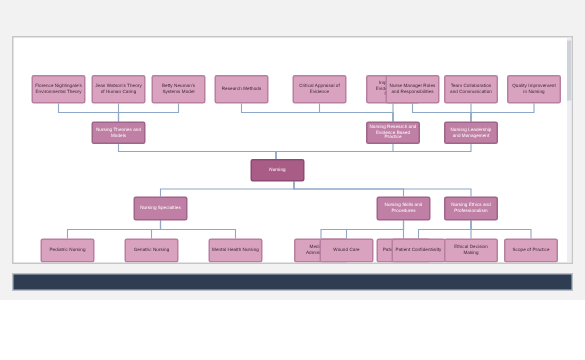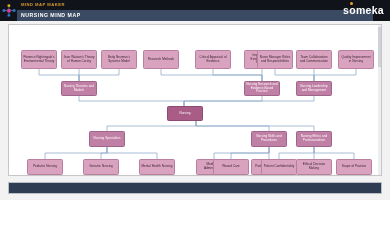--- a/index.html
+++ b/index.html
@@ -45,37 +45,20 @@
     color:#3a2230;letter-spacing:.05px;}
   .lvl-leaf{background:#d9a3c0;border:.6px solid #b97fa0;}
   .lvl-branch{background:#c07fa4;border:.6px solid #a0658a;color:#fff;}
   .lvl-root{background:#a85c86;border:.6px solid #8c4a70;color:#fff;}
 </style>
 </head>
 <body>
 
 <div id="app">
 
-  <div class="hdr">
-    <div class="hdr-band"></div>
-    <div class="hdr-left-block"></div>
-
-    <svg class="logo-icon" viewBox="0 0 14 15">
-      <rect x="5.2" y="6" width="3.4" height="3.4" rx=".4" fill="#e0379b"></rect>
-      <rect x="5.6" y="1.4" width="2.6" height="2.4" rx=".3" fill="#f0c020"></rect>
-      <rect x="5.6" y="11.2" width="2.6" height="2.4" rx=".3" fill="#2a7fd4"></rect>
-      <rect x="0.6" y="6.3" width="2.6" height="2.4" rx=".3" fill="#2a7fd4"></rect>
-      <rect x="10.8" y="6.3" width="2.6" height="2.4" rx=".3" fill="#2a7fd4"></rect>
-      <path d="M6.9 3.8v2.2M6.9 9.4v1.8M5.2 7.5H3.2M8.6 7.5h2.2" stroke="#7aa8d8" stroke-width=".55" fill="none"></path>
-    </svg>
-
-    <div class="title-sm">MIND MAP MAKER</div>
-    <div class="title-lg">NURSING MIND MAP</div>
-    <div class="someka">s<span class="dot">o</span>meka</div>
-  </div>
 
   <div class="canvas">
 
     <svg class="edges" viewBox="0 0 374 150">
       <g fill="none" stroke="#8fa8c8" stroke-width=".75">
 
         <path d="M175 81 L175 76 L70 76 L70 71"></path>
         <path d="M175 81 L175 76 L253 76 L253 71"></path>
         <path d="M175 81 L175 76 L305 76 L305 71"></path>
 

